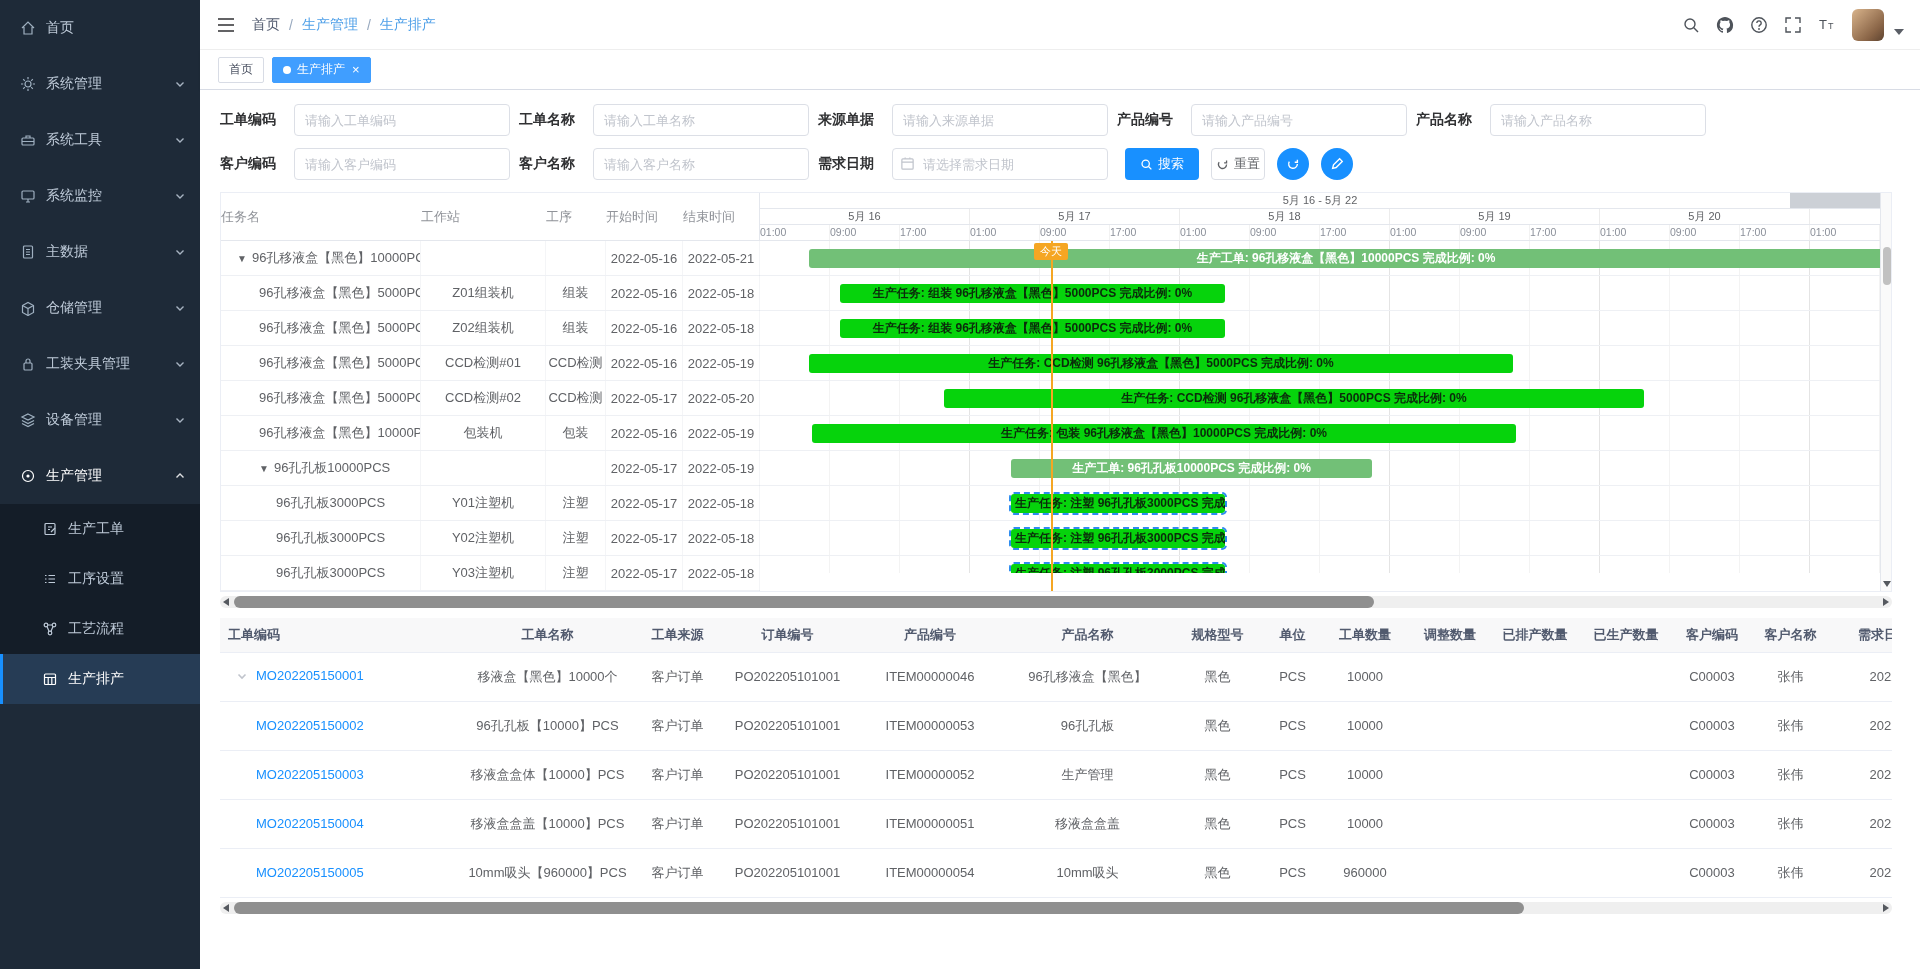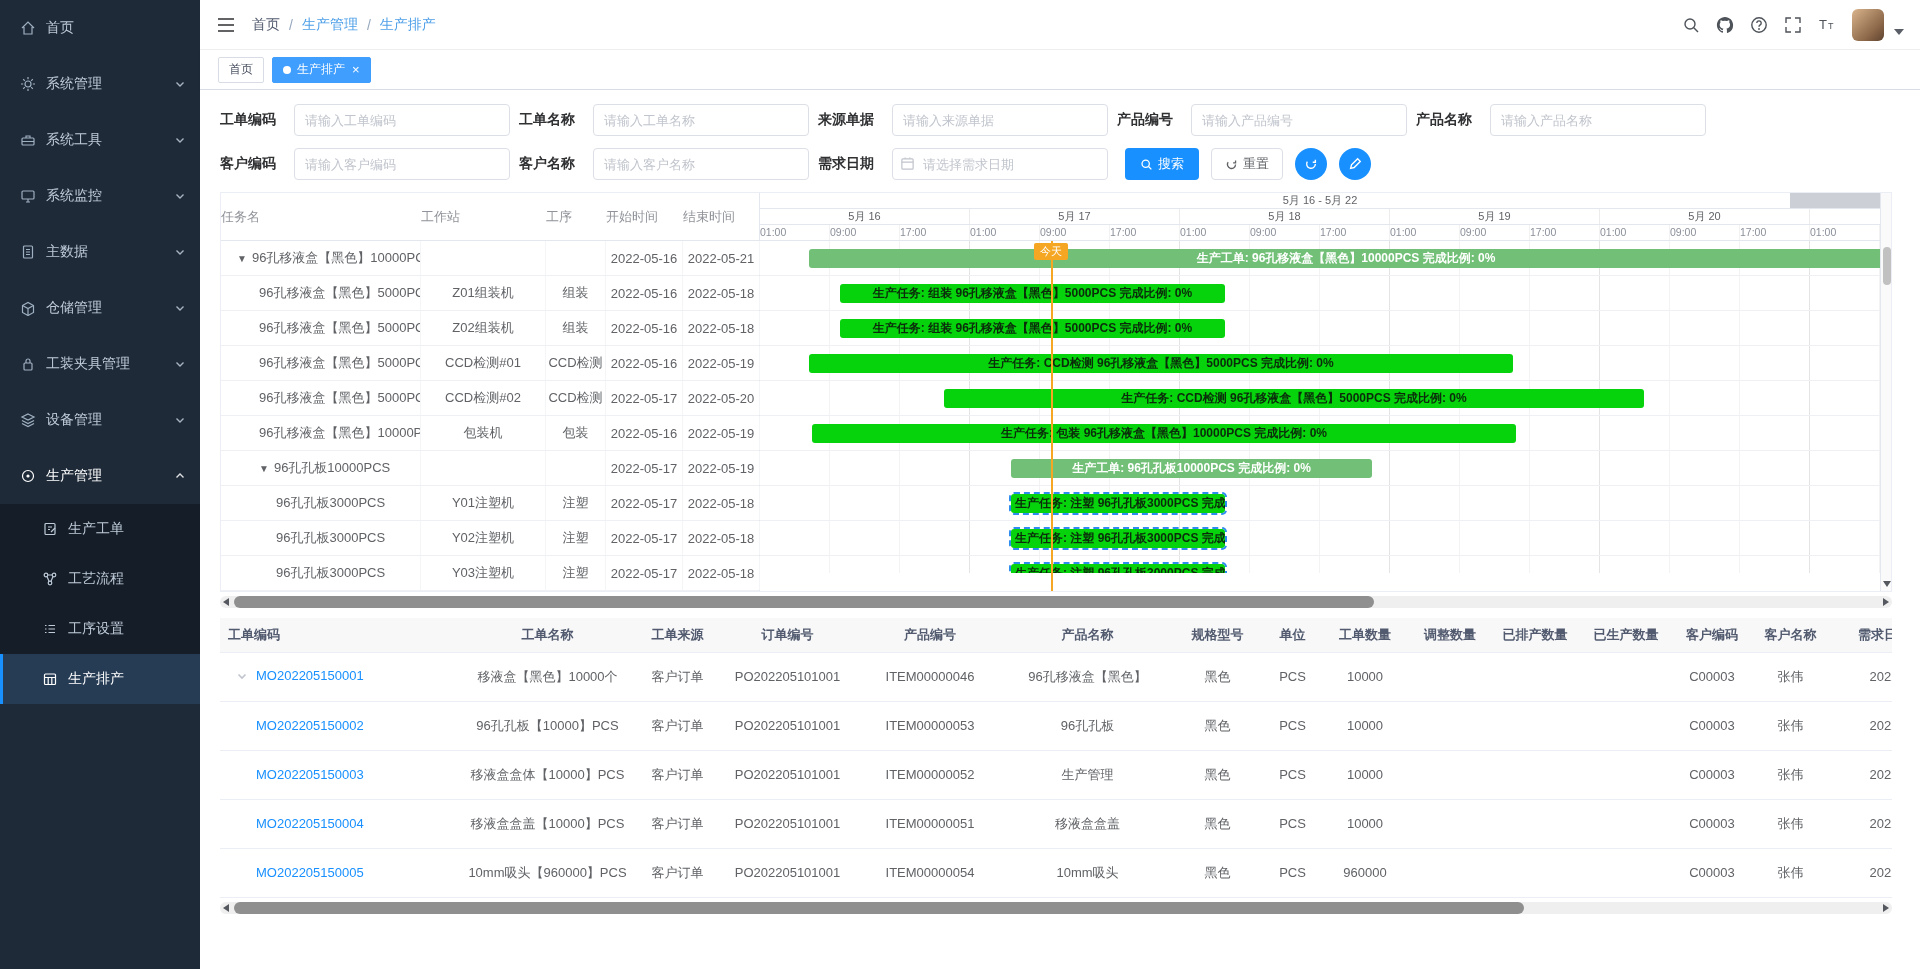--- a/index.html
+++ b/index.html
@@ -51,21 +51,21 @@
   .f-row{display:flex;align-items:center;margin-bottom:12px}
   .f-group{display:flex;align-items:center;margin-right:9px}
   .f-label{width:62px;font-size:14px;font-weight:700;color:#303133;margin-right:12px;white-space:nowrap}
   .f-input{width:216px;height:32px;border:1px solid #dcdfe6;border-radius:4px;padding:0 10px;font-size:13px;color:#606266;outline:none;background:#fff;font-family:inherit}
   .f-input::placeholder{color:#c0c4cc}
   .date-wrap{position:relative;width:216px}
   .date-wrap .f-input{width:216px;padding-left:30px}
   .cal-ic{position:absolute;left:8px;top:8px;width:15px;height:15px;stroke:#c0c4cc;fill:none;stroke-width:1.3;pointer-events:none}
   .btn{height:32px;border:none;border-radius:4px;font-size:13px;display:inline-flex;align-items:center;gap:5px;cursor:pointer;font-family:inherit}
   .btn-primary{background:#1890ff;color:#fff;padding:0 15px;margin-left:8px}
-  .btn-plain{background:#fff;color:#606266;border:1px solid #dcdfe6;padding:0 13px;margin-left:12px}
+  .btn-plain{background:#fff;color:#606266;border:1px solid #dcdfe6;padding:0 4px;margin-left:12px}
   .btn-ic{width:13px;height:13px;fill:none;stroke:currentColor;stroke-width:1.6}
   .circle-btn{width:32px;height:32px;border-radius:50%;background:#1890ff;border:none;display:inline-flex;align-items:center;justify-content:center;cursor:pointer;margin-left:12px}
   .circle-btn:first-of-type{margin-left:34px}
   .circle-btn .btn-ic{width:14px;height:14px;stroke:#fff}
 
   
   .gantt{margin-top:12px;width:1672px;display:flex;border:1px solid #ebeef5;overflow:hidden;background:#fff}
   .g-left{width:539px;flex-shrink:0;border-right:1px solid #e4e7ed}
   .g-lhead,.g-row{display:grid;grid-template-columns:200px 125px 60px 77px 77px}
   .g-lhead{height:48px;align-items:center;border-bottom:1px solid #e4e7ed;color:#909399;font-size:13px}
@@ -215,32 +215,32 @@
       <div class="submenu">
         <div class="sub-item">
           <svg class="mi" viewBox="0 0 16 16">
               <rect x="3" y="2.5" width="10" height="11" rx="1"></rect>
               <path d="M6 6h4M6 8.5h2M9 11l4-4"></path>
             </svg>
           <span>生产工单</span>
         </div>
         <div class="sub-item">
           <svg class="mi" viewBox="0 0 16 16">
+              <path d="M3 4.5h1.5M6.5 4.5H13M3 8h1.5M6.5 8H13M3 11.5h1.5M6.5 11.5H13"></path>
+            </svg>
+          <span>工序设置</span>
+        </div>
+        <div class="sub-item">
+          <svg class="mi" viewBox="0 0 16 16">
               <circle cx="4" cy="4" r="1.8"></circle>
               <circle cx="12" cy="4" r="1.8"></circle>
               <circle cx="8" cy="12" r="1.8"></circle>
               <path d="M5 5.5L7 10.3M11 5.5L9 10.3M5.8 4h4.4"></path>
             </svg>
           <span>工艺流程</span>
-        </div>
-        <div class="sub-item">
-          <svg class="mi" viewBox="0 0 16 16">
-              <path d="M3 4.5h1.5M6.5 4.5H13M3 8h1.5M6.5 8H13M3 11.5h1.5M6.5 11.5H13"></path>
-            </svg>
-          <span>工序设置</span>
         </div>
         <div class="sub-item active">
           <svg class="mi" viewBox="0 0 16 16">
               <rect x="2.5" y="3" width="11" height="10.5" rx="1"></rect>
               <path d="M2.5 6.5h11M6.2 6.5v7M9.8 6.5v7"></path>
             </svg>
           <span>生产排产</span>
         </div>
       </div>
     </nav>

